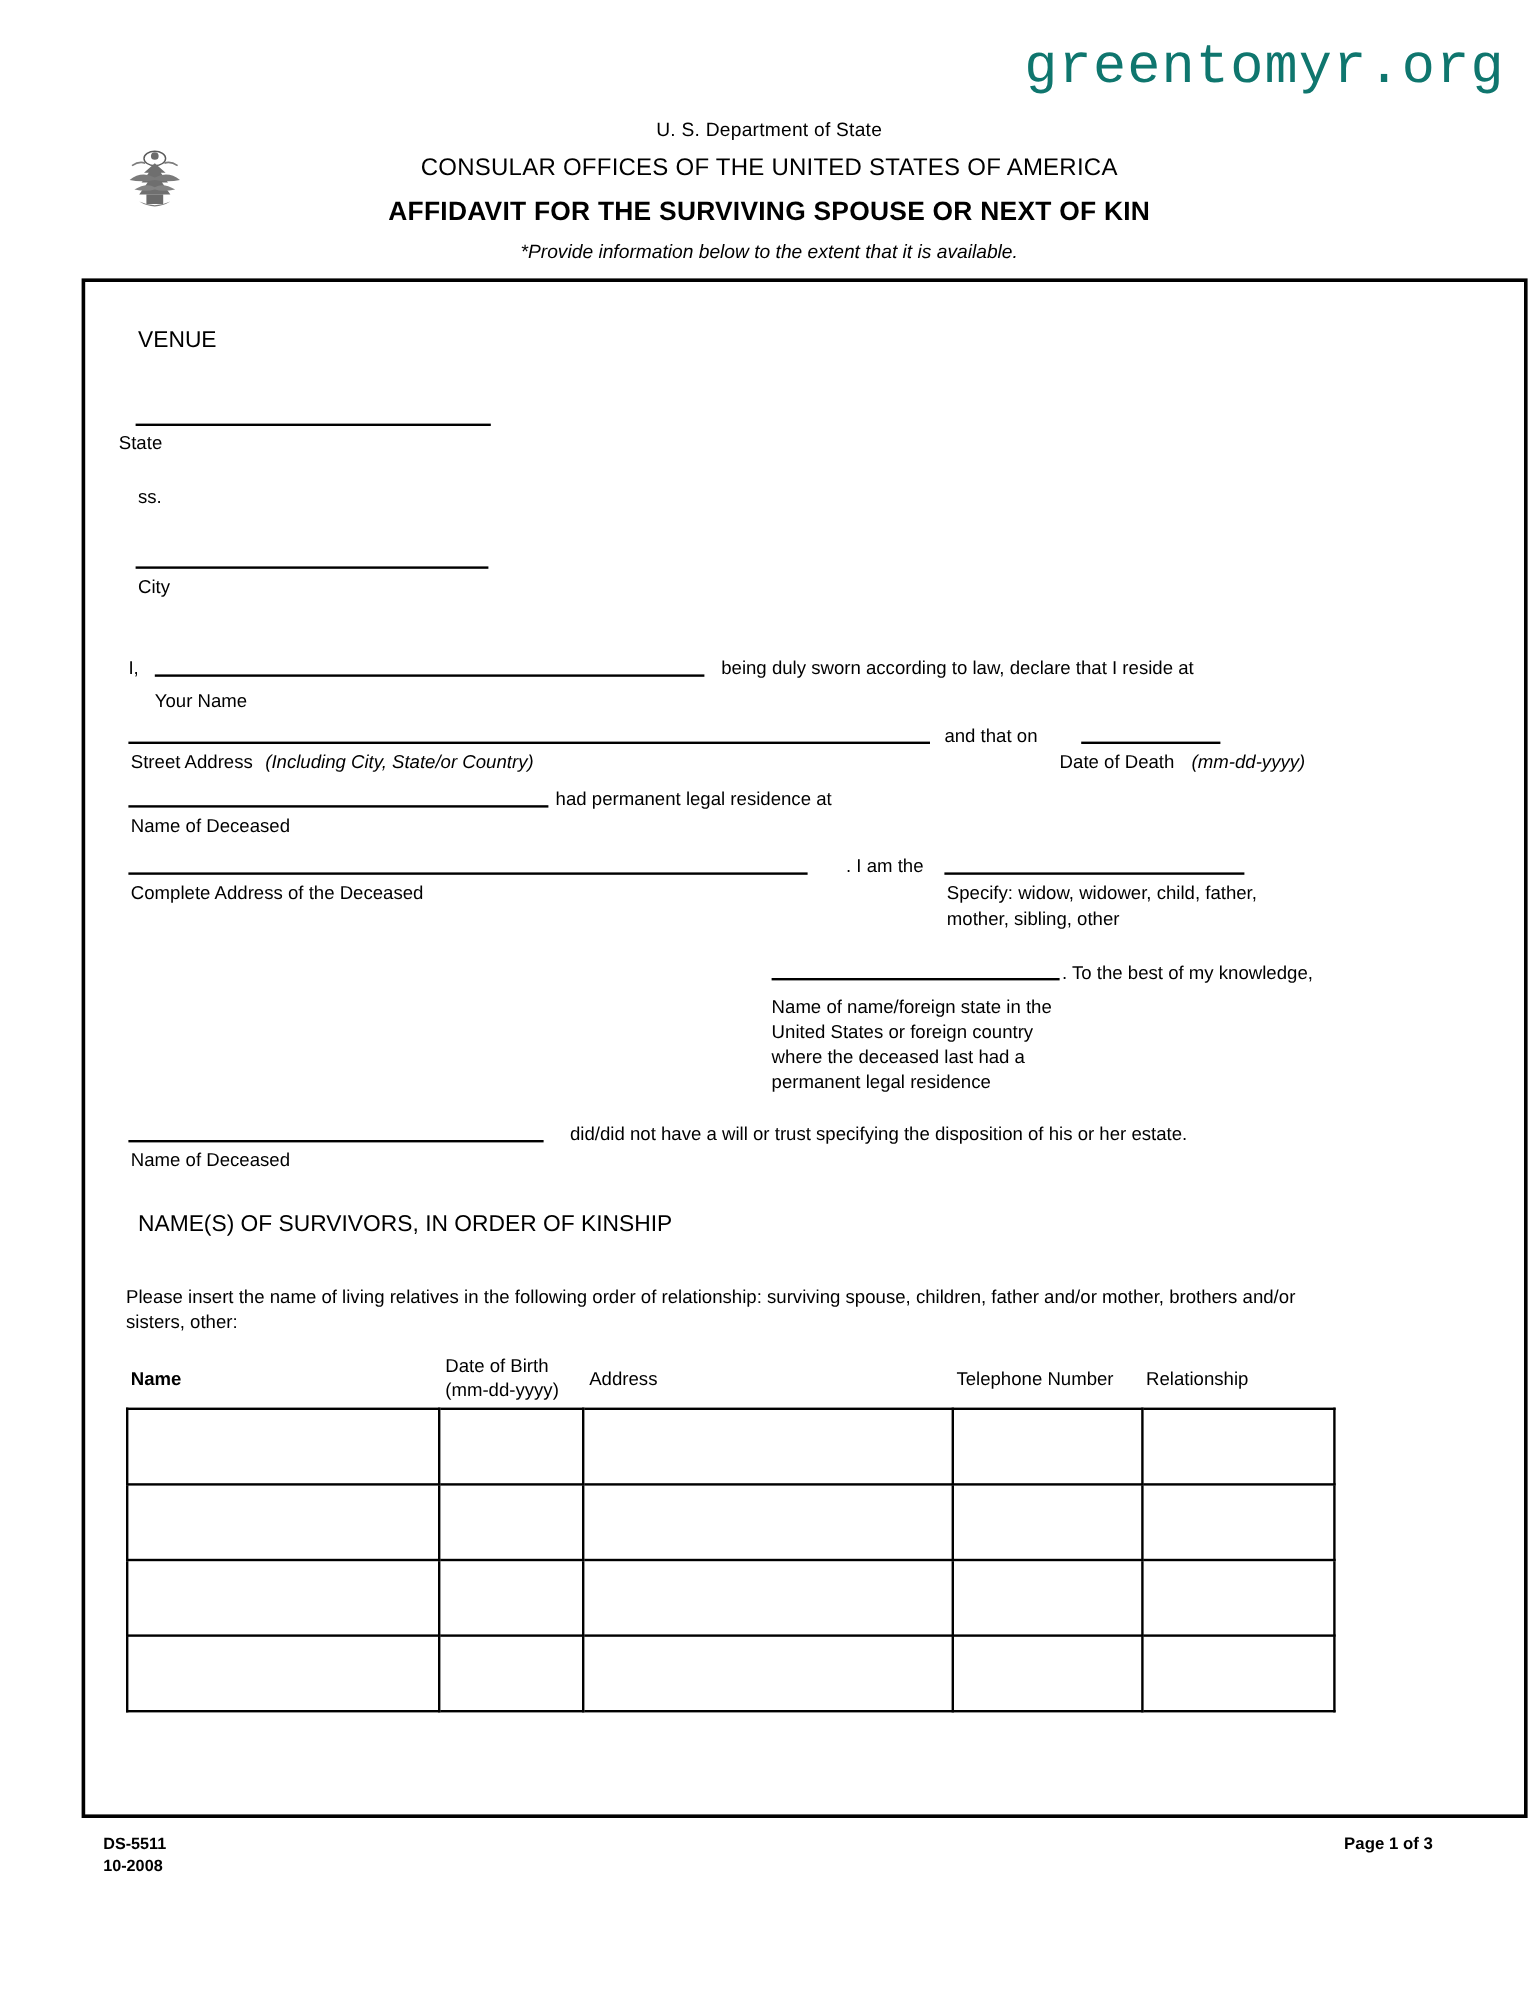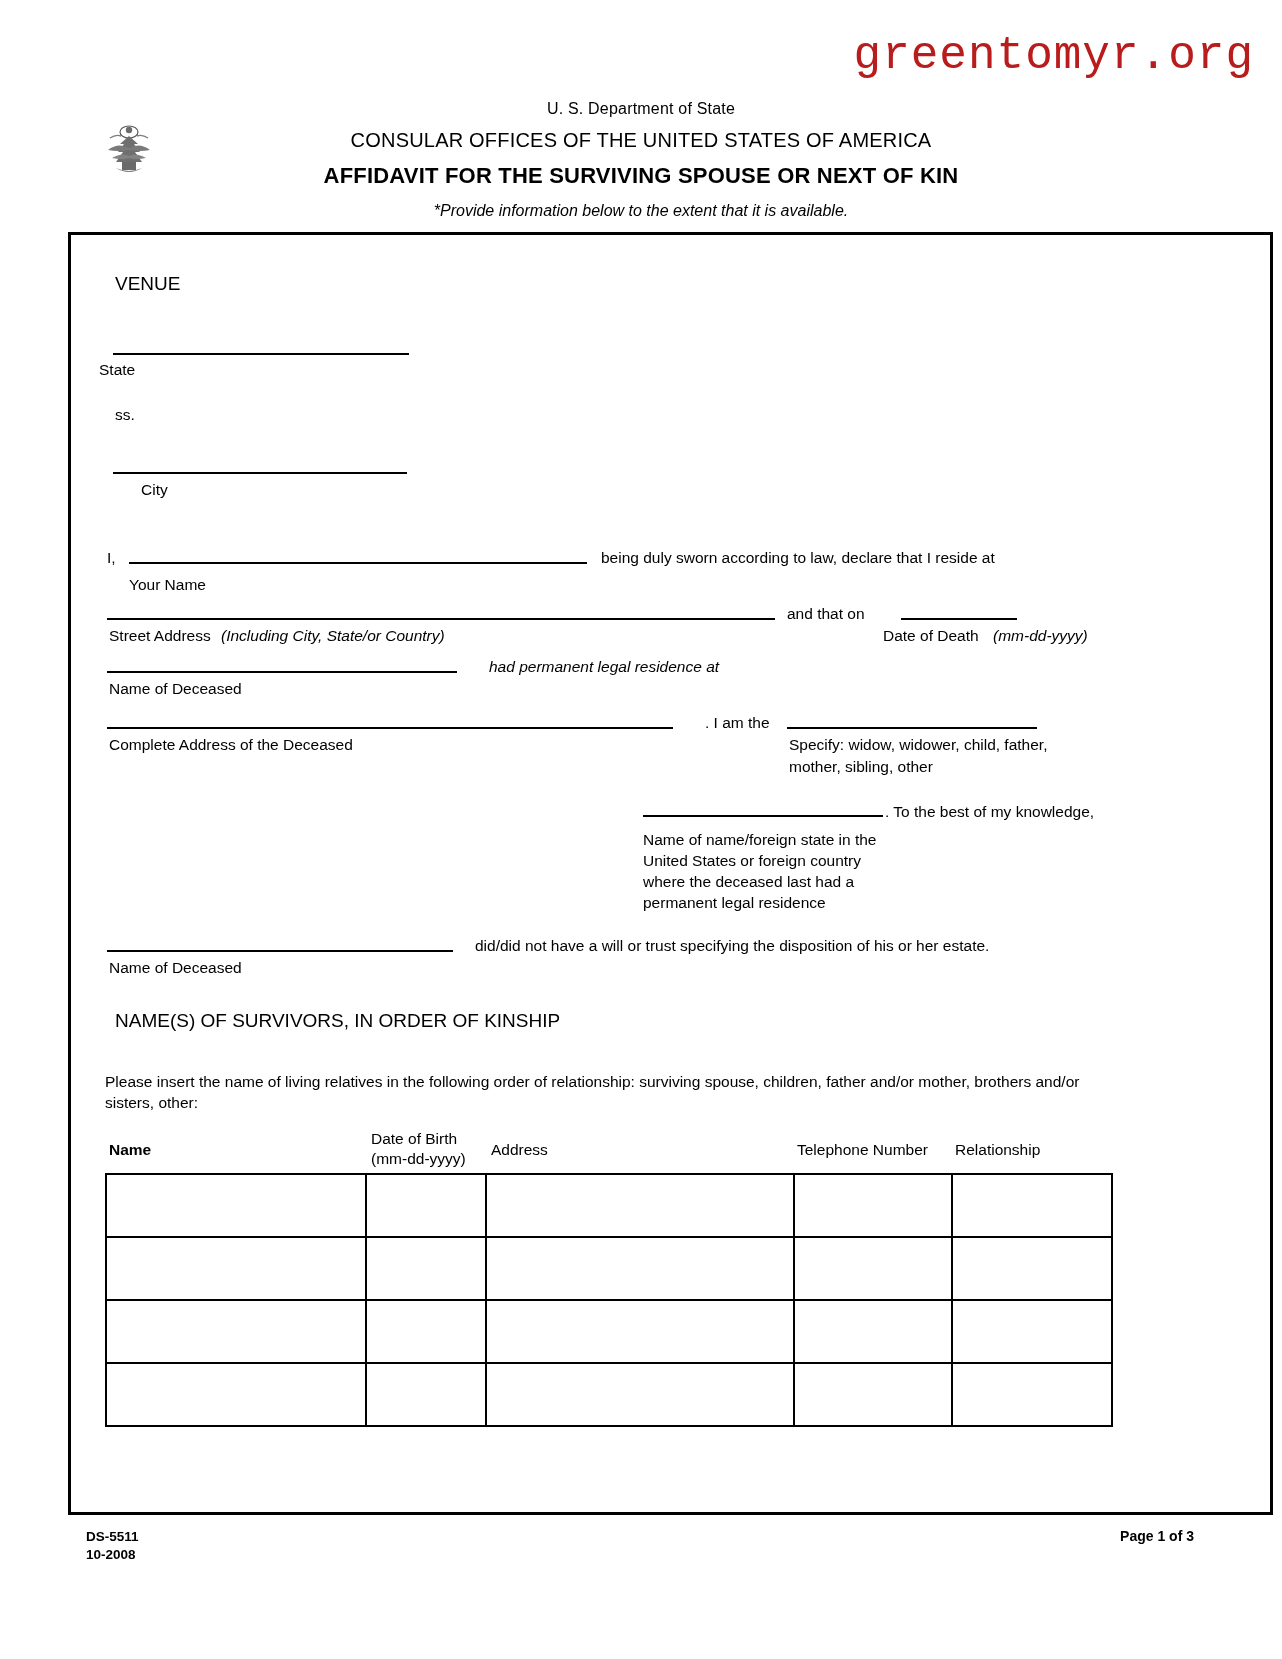--- a/index.html
+++ b/index.html
@@ -16,21 +16,21 @@
     overflow: hidden;
   }
 
   .watermark {
     position: absolute;
     top: 30px;
     right: 28px;
     font-family: "Liberation Mono", monospace;
     font-size: 46px;
     letter-spacing: 1px;
-    color: #b91c1c;
+    color: #0f766e;
     white-space: nowrap;
     user-select: none;
   }
 
   
   .header {
     position: absolute;
     top: 100px;
     left: 0;
     width: 1282px;
@@ -192,39 +192,39 @@
   <div class="inner">
 
     <div class="venue-label">VENUE</div>
 
     <div class="rule" style="left:42px; top:118px; width:296px;"></div>
     <div class="lbl" style="left:28px; top:126px;">State</div>
 
     <div class="lbl" style="left:44px; top:171px;">ss.</div>
 
     <div class="rule" style="left:42px; top:237px; width:294px;"></div>
-    <div class="lbl" style="left:44px; top:246px;margin-left:26px;">City</div>
+    <div class="lbl" style="left:44px; top:246px;">City</div>
 
     <div class="txt" style="left:36px; top:314px;">I,</div>
     <div class="rule" style="left:58px; top:327px; width:458px;"></div>
     <div class="txt" style="left:530px; top:314px;">being duly sworn according to law, declare that I reside at</div>
     <div class="lbl" style="left:58px; top:341px;">Your Name</div>
 
     <div class="rule" style="left:36px; top:383px; width:668px;"></div>
     <div class="lbl" style="left:38px; top:392px;">Street Address</div>
     <div class="lbl i" style="left:150px; top:392px;">(Including City, State/or Country)</div>
 
     <div class="txt" style="left:716px; top:370px;">and that on</div>
     <div class="rule" style="left:830px; top:383px; width:116px;"></div>
     <div class="lbl" style="left:812px; top:392px;">Date of Death</div>
     <div class="lbl i" style="left:922px; top:392px;">(mm-dd-yyyy)</div>
 
     <div class="rule" style="left:36px; top:436px; width:350px;"></div>
     <div class="lbl" style="left:38px; top:445px;">Name of Deceased</div>
-    <div class="txt" style="left:418px; top:423px;font-style:italic;">had permanent legal residence at</div>
+    <div class="txt" style="left:392px; top:423px;">had permanent legal residence at</div>
 
     <div class="rule" style="left:36px; top:492px; width:566px;"></div>
     <div class="lbl" style="left:38px; top:501px;">Complete Address of the Deceased</div>
     <div class="txt" style="left:634px; top:479px;">.  I am the</div>
     <div class="rule" style="left:716px; top:492px; width:250px;"></div>
     <div class="lbl" style="left:718px; top:501px;">Specify: widow, widower, child, father,</div>
     <div class="lbl" style="left:718px; top:523px;">mother, sibling, other</div>
 
     <div class="rule" style="left:572px; top:580px; width:240px;"></div>
     <div class="txt" style="left:814px; top:568px;">.  To the best of my knowledge,</div>

